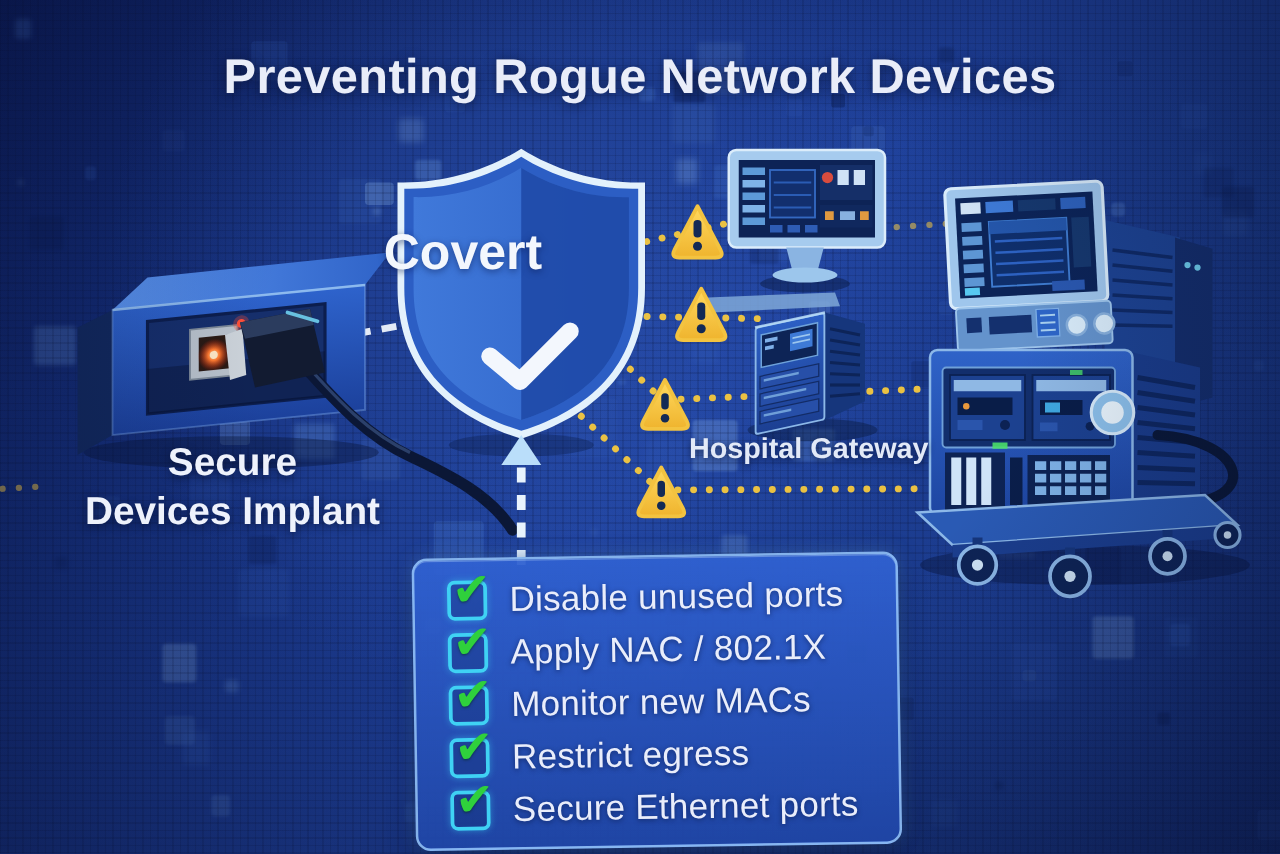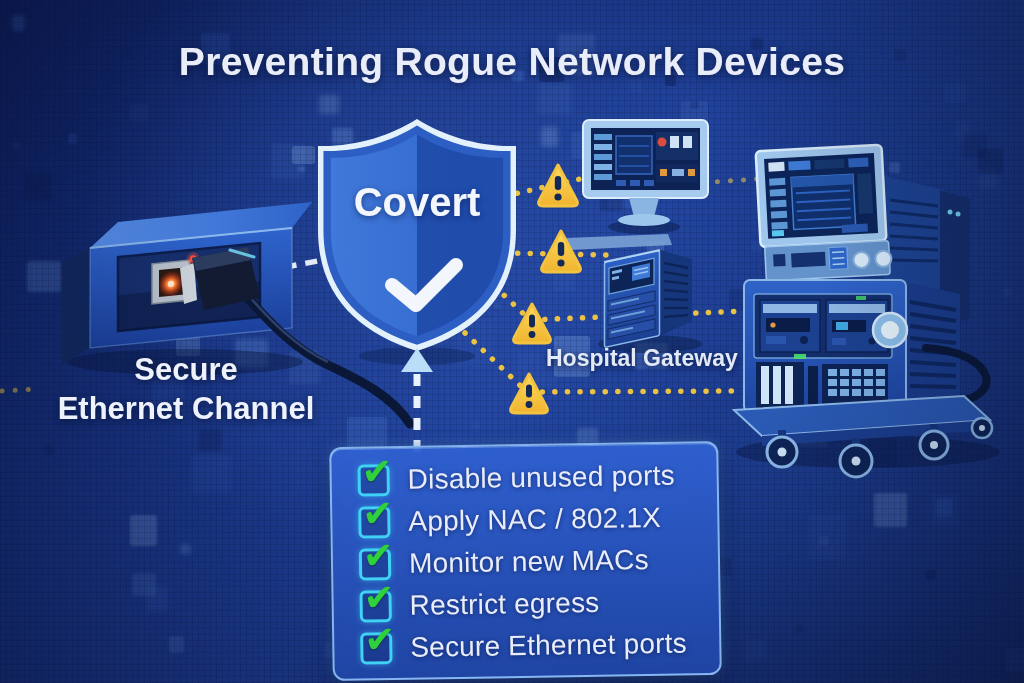--- a/index.html
+++ b/index.html
@@ -25,31 +25,31 @@
     background:radial-gradient(ellipse at 50% 42%, transparent 42%, rgba(4,9,38,.42) 100%);
     pointer-events:none;
   }
   .txt{position:absolute;color:#e9edf9;}
   #title{
     left:0;top:40px;width:1024px;text-align:center;
     font-size:39px;font-weight:700;letter-spacing:.3px;
     text-shadow:0 2px 9px rgba(7,15,48,.7),0 0 1px rgba(255,255,255,.2);
   }
   #shield-label{
-    left:307px;top:182px;width:220px;text-align:center;
+    left:307px;top:182px;width:220px;text-align:left;
     font-size:40px;font-weight:700;line-height:40px;color:#f3f7fd;
     text-shadow:0 2px 6px rgba(10,25,80,.55);
   }
   #implant-label{
     left:30px;top:350px;width:312px;text-align:center;
     font-size:31px;font-weight:700;line-height:39px;color:#eef2fc;
     text-shadow:0 2px 7px rgba(7,15,48,.7);
   }
   #gateway-label{
-    left:546px;top:345px;width:202px;text-align:left;
+    left:546px;top:345px;width:202px;text-align:center;
     font-size:23px;font-weight:600;color:#e2e9f7;
     text-shadow:0 2px 6px rgba(7,15,48,.7);
   }
   #checklist-box{
     position:absolute;left:331px;top:444px;width:389px;height:234px;
     border-radius:12px;box-sizing:border-box;
     background:linear-gradient(180deg, rgba(48,97,209,.95), rgba(32,70,166,.96));
     border:2px solid rgba(150,197,247,.85);
     box-shadow:0 6px 20px rgba(4,10,40,.5), 0 0 14px rgba(110,180,255,.35), inset 0 1px 0 rgba(200,230,255,.35);
     transform:rotate(-0.9deg);
@@ -490,21 +490,21 @@
   <div class="layer" id="vignette"></div>
 
   <div class="txt" id="title">Preventing Rogue Network Devices</div>
 
   <div class="txt" id="shield-label">
     <div>Covert</div>
   </div>
 
   <div class="txt" id="implant-label">
     <div>Secure</div>
-    <div>Ethernet Channel</div>
+    <div>Devices Implant</div>
   </div>
 
   <div class="txt" id="gateway-label">Hospital Gateway</div>
 
   <div id="checklist-box">
     <div class="check-row">
       <span class="checkbox">
           <span class="check-glyph">✔</span>
         </span>
       <span class="check-label">Disable unused ports</span>

